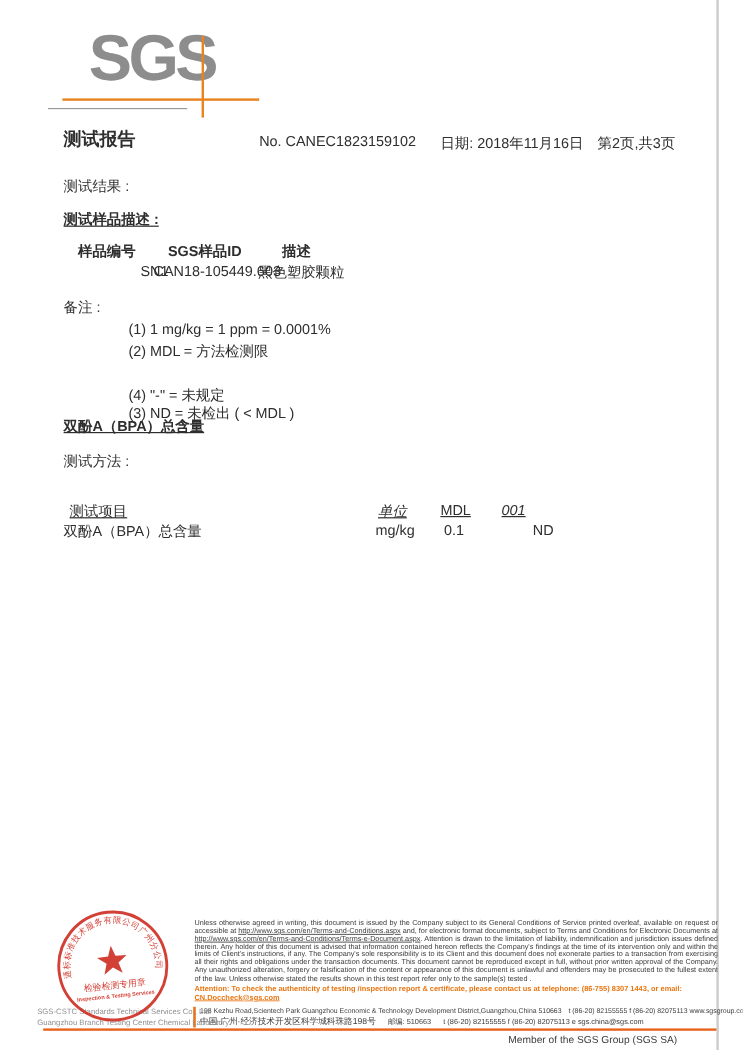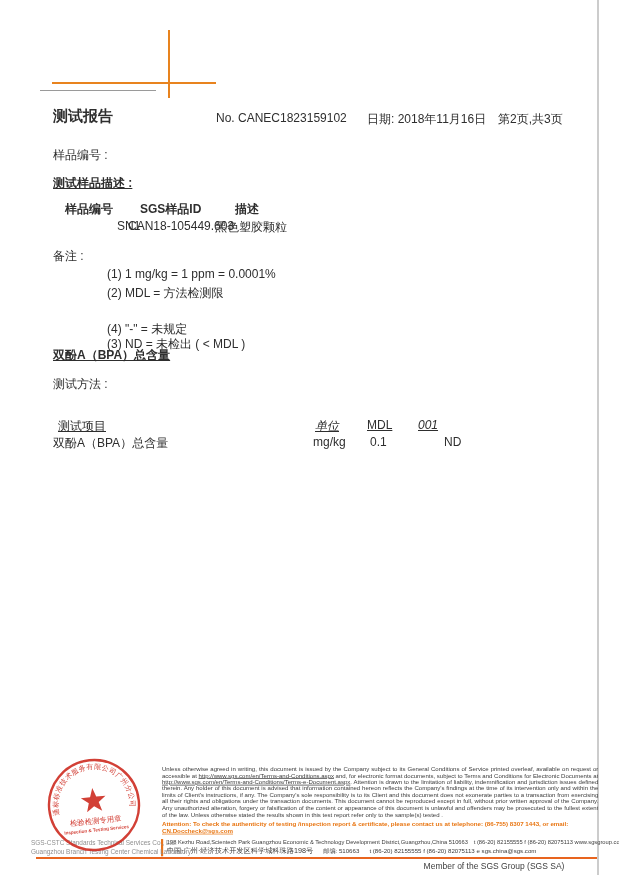--- a/index.html
+++ b/index.html
@@ -94,30 +94,31 @@
 
   .stamp { left:46px; top:757px; width:96px; height:96px; transform:rotate(-6deg); z-index:5; opacity:0.92; }
 </style>
 </head>
 <body>
 
 <div id="page">
 
   <div class="abs page-edge"></div>
 
+  <div class="abs sgs-logo-text">SGS</div>
   <div class="abs logo-hline-orange"></div>
   <div class="abs logo-vline-orange"></div>
   <div class="abs logo-hline-gray"></div>
 
   <div class="abs doc-title">测试报告</div>
   <div class="abs txt report-no">No. CANEC1823159102</div>
   <div class="abs txt report-date">日期: 2018年11月16日</div>
   <div class="abs txt page-info">第2页,共3页</div>
 
-  <div class="abs txt results-label">样品编号 :</div>
+  <div class="abs txt results-label">测试结果 :</div>
 
   <div class="abs txt bold ul sample-title">测试样品描述 :</div>
 
   <div class="abs txt bold st-h1">样品编号</div>
   <div class="abs txt bold st-h2">SGS样品ID</div>
   <div class="abs txt bold st-h3">描述</div>
   <div class="abs txt st-c1">SN1</div>
   <div class="abs txt st-c2">CAN18-105449.603</div>
   <div class="abs txt st-c3">黑色塑胶颗粒</div>
 

